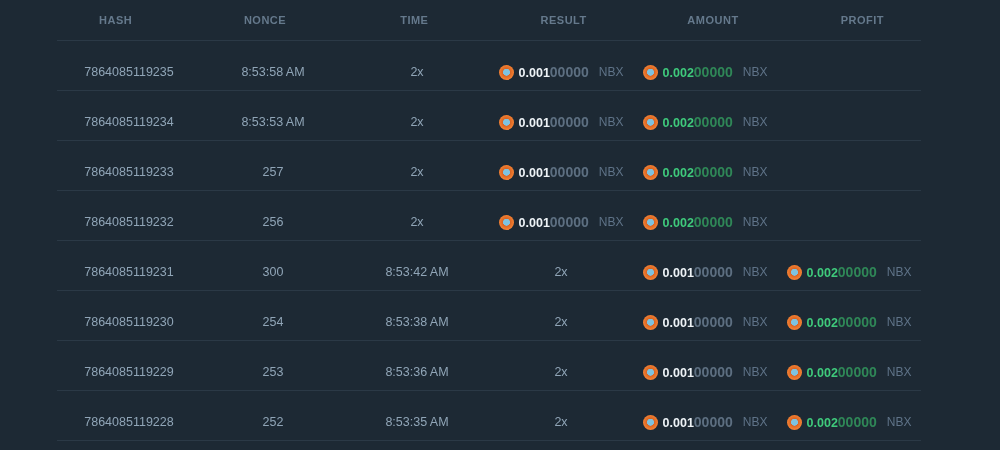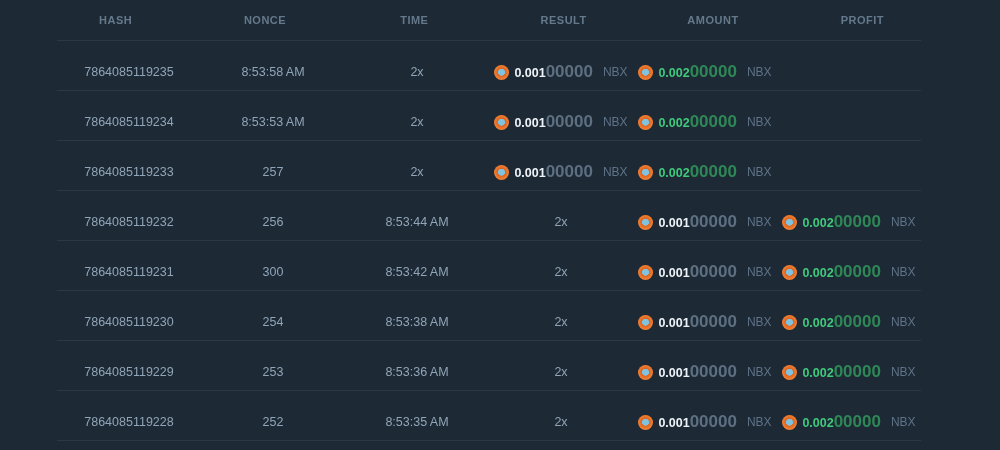--- a/index.html
+++ b/index.html
@@ -71,21 +71,21 @@
       #f29150 100%);
   }
   .amt{white-space:nowrap;}
   .amt .main{
     font-weight:700;
     font-size:12.5px;
     color:var(--amt-main);
   }
   .amt .zeros{
     font-weight:700;
-    font-size:17px;
+    font-size:14px;
     color:var(--amt-zeros);
   }
   .profit .amt .main{color:var(--profit-main);}
   .profit .amt .zeros{color:var(--profit-zeros);}
   .cur{
     margin-left:10px;
     font-size:12px;
     color:var(--cur-text);
   }
 </style>
@@ -143,21 +143,20 @@
     </div>
     <div class="cell money profit">
       <span class="coin"></span>
       <span class="amt"><span class="main">0.002</span><span class="zeros">00000</span></span>
       <span class="cur">NBX</span>
     </div>
   </div>
   <div class="trow">
     <div class="cell">7864085119232</div>
     <div class="cell">256</div>
-    <div class="cell">8:53:44 AM</div>
     <div class="cell">2x</div>
     <div class="cell money">
       <span class="coin"></span>
       <span class="amt"><span class="main">0.001</span><span class="zeros">00000</span></span>
       <span class="cur">NBX</span>
     </div>
     <div class="cell money profit">
       <span class="coin"></span>
       <span class="amt"><span class="main">0.002</span><span class="zeros">00000</span></span>
       <span class="cur">NBX</span>

